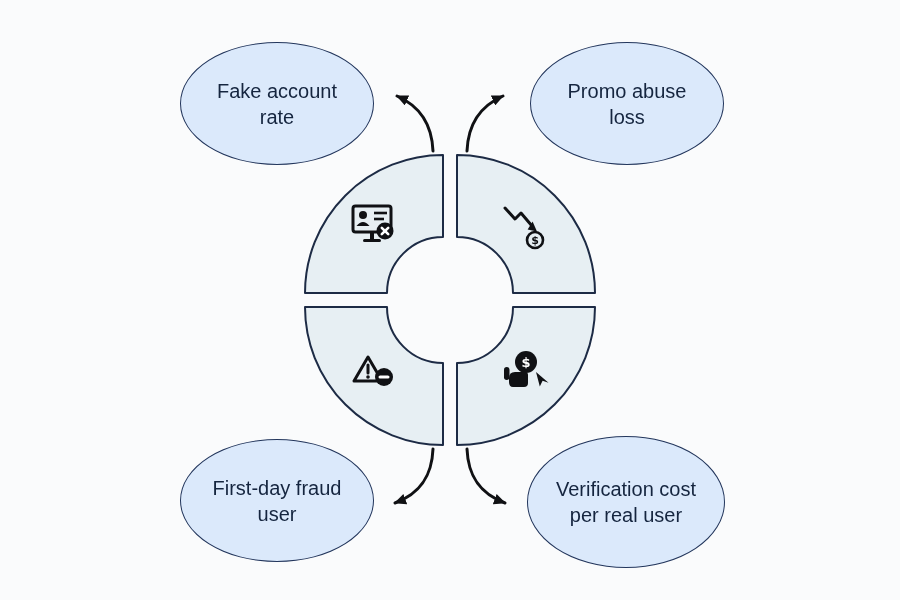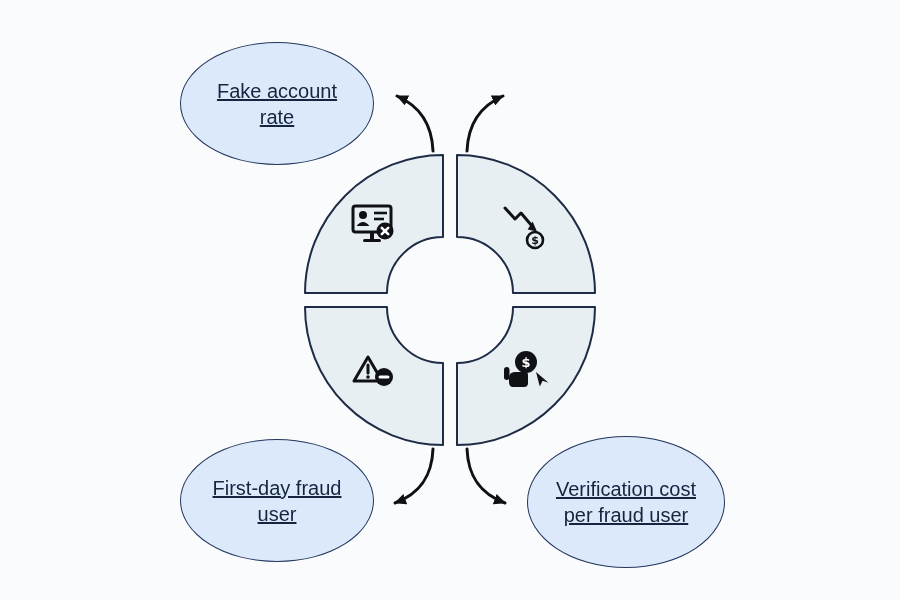--- a/index.html
+++ b/index.html
@@ -43,21 +43,20 @@
     border: 1.6px solid var(--ellipse-border, #23365c);
     color: var(--text-color, #15253f);
     display: flex;
     align-items: center;
     justify-content: center;
     text-align: center;
     font-size: 20px;
     line-height: 1.3;
     padding: 12px 26px;
     box-sizing: border-box;
-    text-decoration: underline;
   }
   .node-tl { left: 180px; top: 42px;  width: 194px; height: 123px; }
   .node-tr { left: 530px; top: 42px;  width: 194px; height: 123px; }
   .node-bl { left: 180px; top: 439px; width: 194px; height: 123px; }
   .node-br { left: 527px; top: 436px; width: 198px; height: 132px; }
   .svg-text {
     font-family: "DejaVu Sans", sans-serif;
     font-weight: bold;
   }
 </style>
@@ -121,22 +120,25 @@
       <rect class="icon-fill" x="3" y="19" width="5.5" height="13" rx="2.75"></rect>
       <path class="icon-fill" d="M8 30 q0 -6 6 -6 h10 q3 0 3 3 v8 q0 4 -4 4 h-11 q-4 0 -4 -5 z"></path>
       <path class="icon-fill" d="M35 24 L38.8 38.5 L41.6 32.8 L47.5 34.8 Z"></path>
     </g>
   </svg>
 
   <div class="node node-tl">
     <span>Fake account rate</span>
   </div>
 
+  <div class="node node-tr">
+    <span>Promo abuse loss</span>
+  </div>
 
   <div class="node node-bl">
     <span>First-day fraud user</span>
   </div>
 
   <div class="node node-br">
-    <span>Verification cost per fraud user</span>
+    <span>Verification cost per real user</span>
   </div>
 
 </div>
 
 </body></html>

